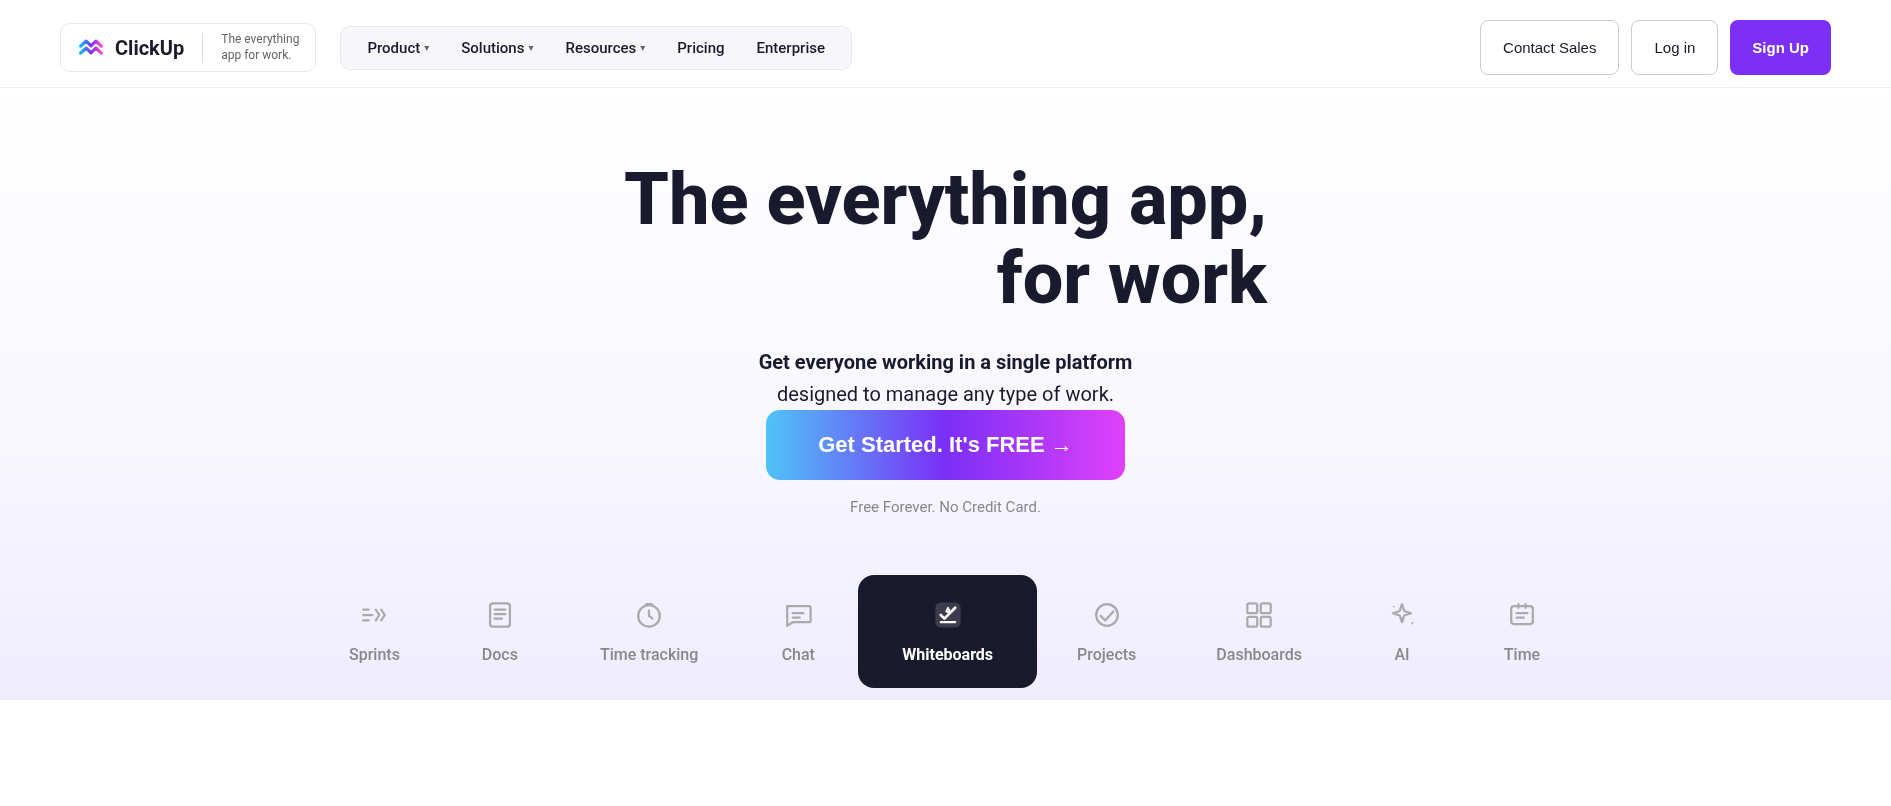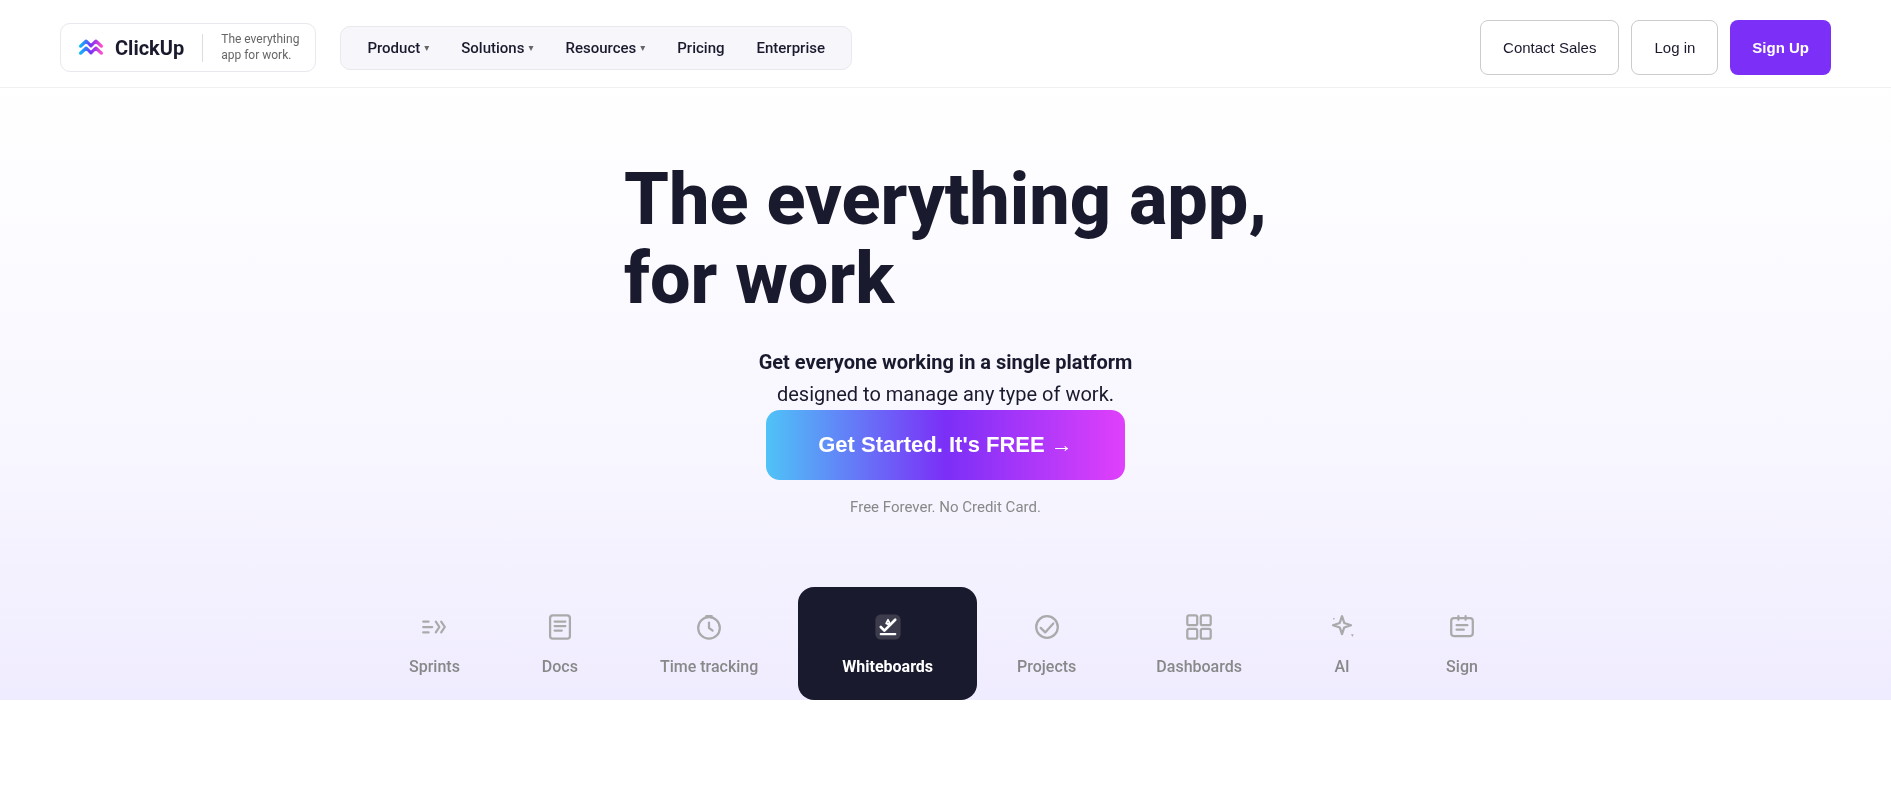--- a/index.html
+++ b/index.html
@@ -136,21 +136,21 @@
       padding: 80px 20px 60px;
       background: linear-gradient(180deg, #ffffff 0%, #f8f6ff 60%, #f0ecff 100%);
       min-height: 620px;
       position: relative;
     }
 
     .hero-title {
       font-size: 72px;
       font-weight: 800;
       color: #1a1a2e;
-      text-align: left;
+      text-align: right;
       line-height: 1.1;
       max-width: 700px;
       margin-bottom: 28px;
     }
 
     .hero-subtitle {
       font-size: 20px;
       color: #1a1a2e;
       text-align: center;
       line-height: 1.6;
@@ -185,21 +185,21 @@
     
     .features-bar {
       width: 100%;
       display: flex;
       justify-content: center;
       align-items: flex-end;
       gap: 0;
       padding: 0 40px;
       background: transparent;
       position: absolute;
-      bottom: 0;
+      bottom: 12px;
     }
 
     .feature-item {
       display: flex;
       flex-direction: column;
       align-items: center;
       gap: 10px;
       padding: 16px 40px 24px;
       cursor: pointer;
       border-radius: 12px;
@@ -345,20 +345,29 @@
       <div class="feature-icon">
         <svg viewBox="0 0 40 40" fill="none" xmlns="http://www.w3.org/2000/svg">
           <circle cx="20" cy="21" r="12" stroke="#aaa" stroke-width="2.5"></circle>
           <path d="M20 15v6l4 3" stroke="#aaa" stroke-width="2.5" stroke-linecap="round"></path>
           <path d="M17 8h6" stroke="#aaa" stroke-width="2.5" stroke-linecap="round"></path>
         </svg>
       </div>
       <span class="feature-label">Time tracking</span>
     </div>
 
+    <div class="feature-item">
+      <div class="feature-icon">
+        <svg viewBox="0 0 40 40" fill="none" xmlns="http://www.w3.org/2000/svg">
+          <path d="M8 10h24a2 2 0 012 2v14a2 2 0 01-2 2H14l-6 4V12a2 2 0 012-2z" stroke="#aaa" stroke-width="2.5" stroke-linejoin="round"></path>
+          <path d="M14 18h12M14 23h8" stroke="#aaa" stroke-width="2.5" stroke-linecap="round"></path>
+        </svg>
+      </div>
+      <span class="feature-label">Chat</span>
+    </div>
 
     <div class="feature-item active">
       <div class="feature-icon">
         <svg viewBox="0 0 40 40" fill="none" xmlns="http://www.w3.org/2000/svg">
           <rect x="6" y="6" width="28" height="28" rx="6" fill="#ffffff" fill-opacity="0.15"></rect>
           <path d="M12 20l4 4 12-12" stroke="#ffffff" stroke-width="3" stroke-linecap="round" stroke-linejoin="round"></path>
           <path d="M12 28h16" stroke="#ffffff" stroke-width="2.5" stroke-linecap="round"></path>
           <path d="M20 12l2 4-2 1-2-1z" stroke="#ffffff" stroke-width="2" stroke-linecap="round" stroke-linejoin="round"></path>
         </svg>
       </div>
@@ -399,17 +408,17 @@
     </div>
 
     <div class="feature-item">
       <div class="feature-icon">
         <svg viewBox="0 0 40 40" fill="none" xmlns="http://www.w3.org/2000/svg">
           <rect x="8" y="10" width="24" height="20" rx="3" stroke="#aaa" stroke-width="2.5"></rect>
           <path d="M14 18h12M14 23h8" stroke="#aaa" stroke-width="2.5" stroke-linecap="round"></path>
           <path d="M24 8v4M16 8v4" stroke="#aaa" stroke-width="2.5" stroke-linecap="round"></path>
         </svg>
       </div>
-      <span class="feature-label">Sign</span>
+      <span class="feature-label">Time</span>
     </div>
 
   </div>
 </section>
 
 </body></html>

